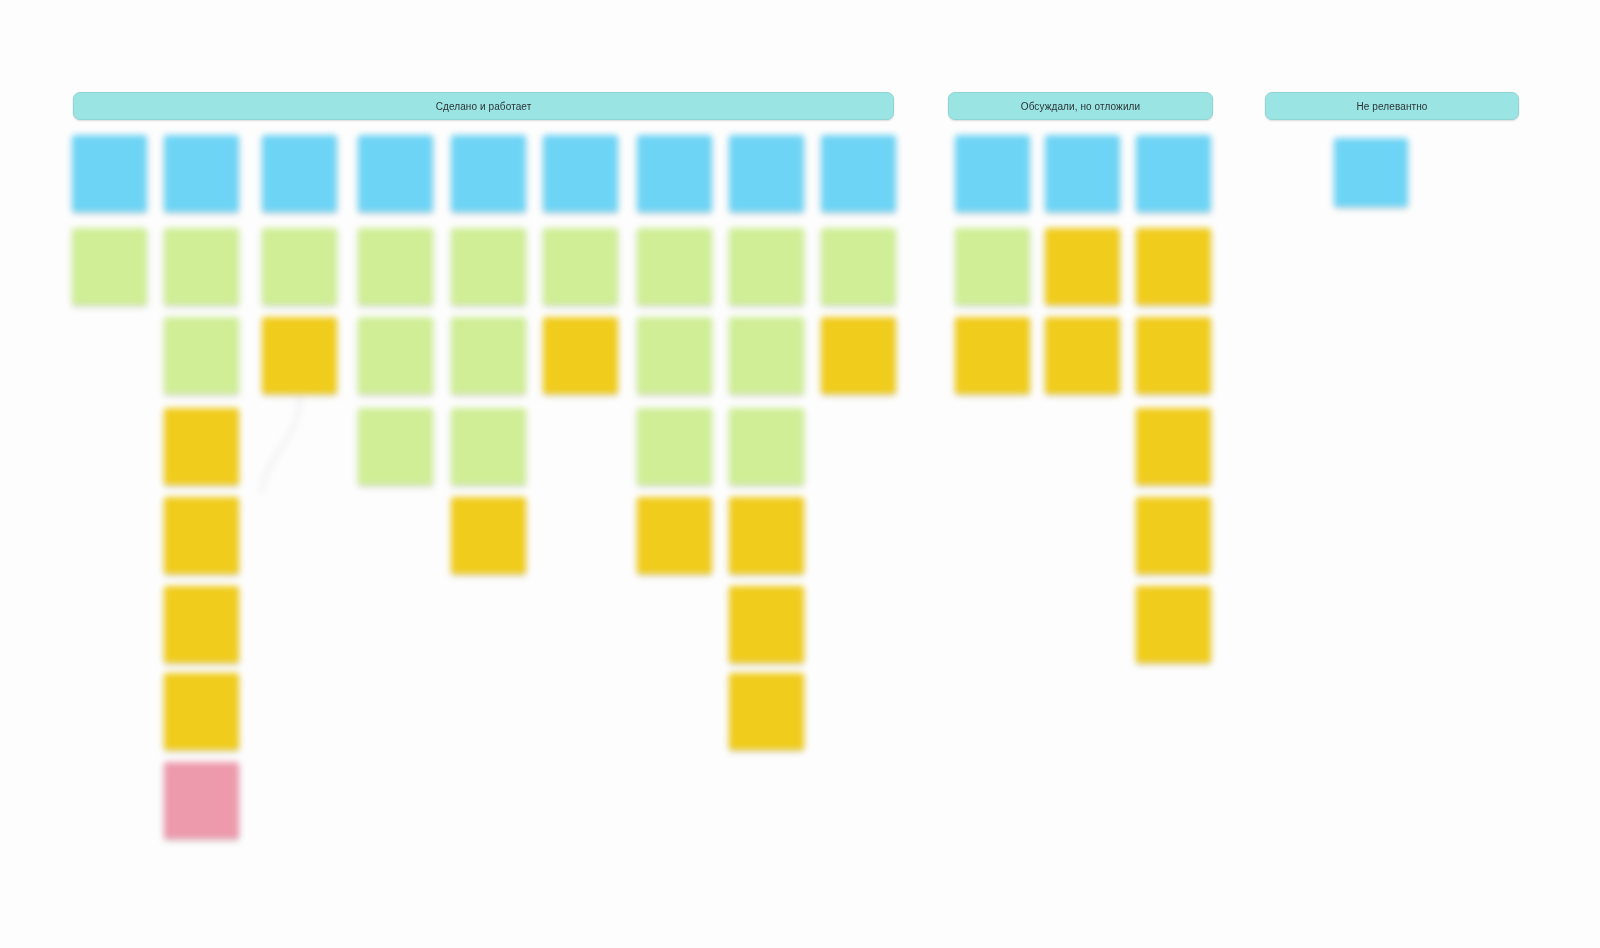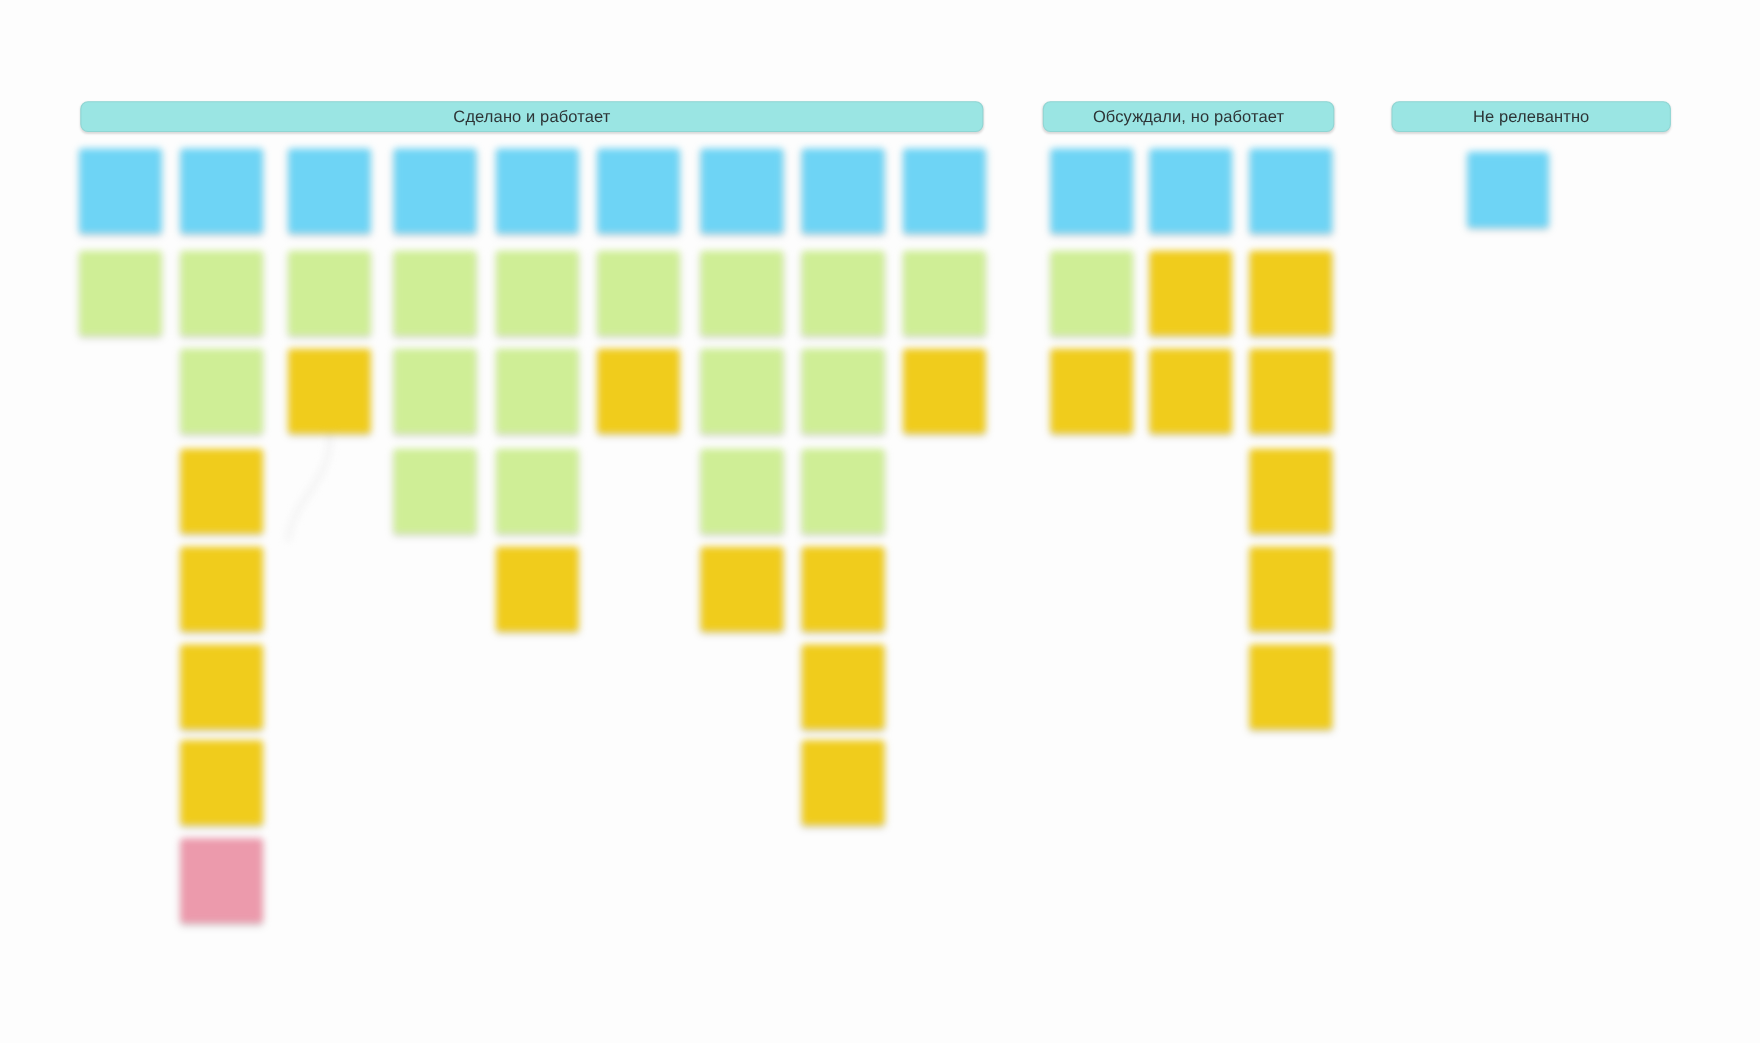--- a/index.html
+++ b/index.html
@@ -29,21 +29,21 @@
   .header-pill {
     position: absolute;
     box-sizing: border-box;
     height: 28px;
     line-height: 27px;
     background: #9ae5e3;
     border: 1px solid #8fd5d3;
     border-radius: 7px;
     text-align: center;
     color: #2d3436;
-    font-size: 15px;
+    font-size: 10px;
     font-family: "Liberation Sans", sans-serif;
     letter-spacing: 0.1px;
     box-shadow: 0 1px 2px rgba(0, 0, 0, 0.14);
     white-space: nowrap;
     overflow: hidden;
   }
 
   
   .card {
     position: absolute;
@@ -332,17 +332,17 @@
         </div>
         <div class="card blue" id="irrelevant-c1-r1" style="left: 1334px; top: 138px; width: 74px; height: 69px;">
           <span class="card-text"></span>
           <span class="card-meta"></span>
         </div>
       </div>
   </div>
 
   <div id="header-layer">
       <div class="header-pill" style="left: 73px; top: 92px; width: 821px; height: 28px;"><span>Сделано и работает</span></div>
-      <div class="header-pill" style="left: 948px; top: 92px; width: 265px; height: 28px;"><span>Обсуждали, но работает</span></div>
+      <div class="header-pill" style="left: 948px; top: 92px; width: 265px; height: 28px;"><span>Обсуждали, но отложили</span></div>
       <div class="header-pill" style="left: 1265px; top: 92px; width: 254px; height: 28px;"><span>Не релевантно</span></div>
     </div>
 
 </div>
 
 </body></html>

